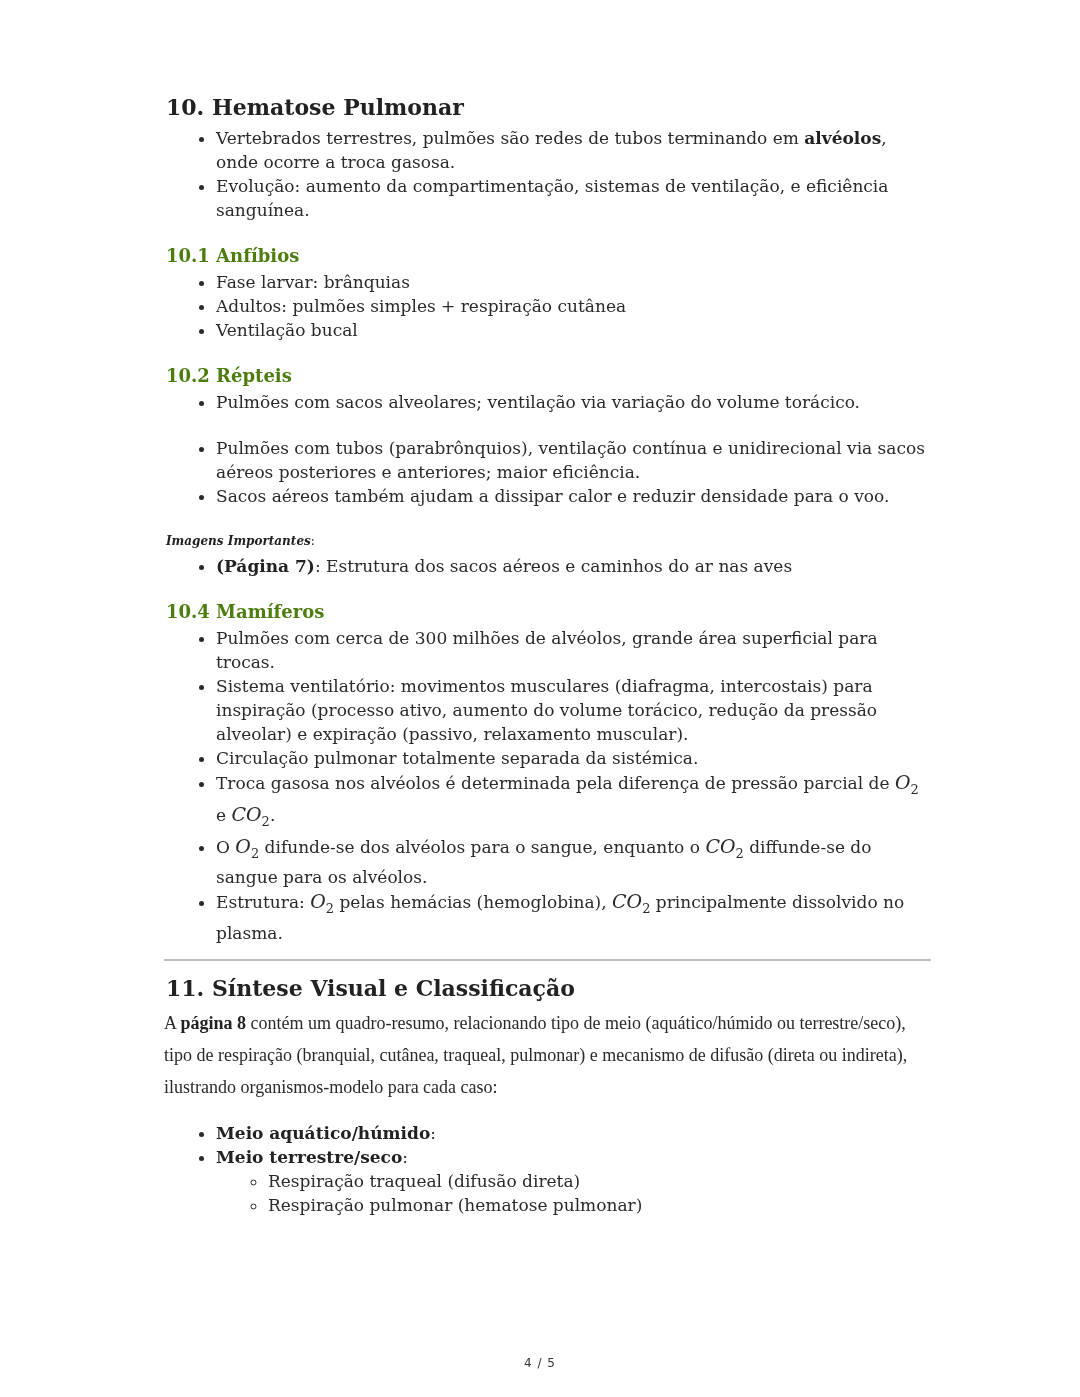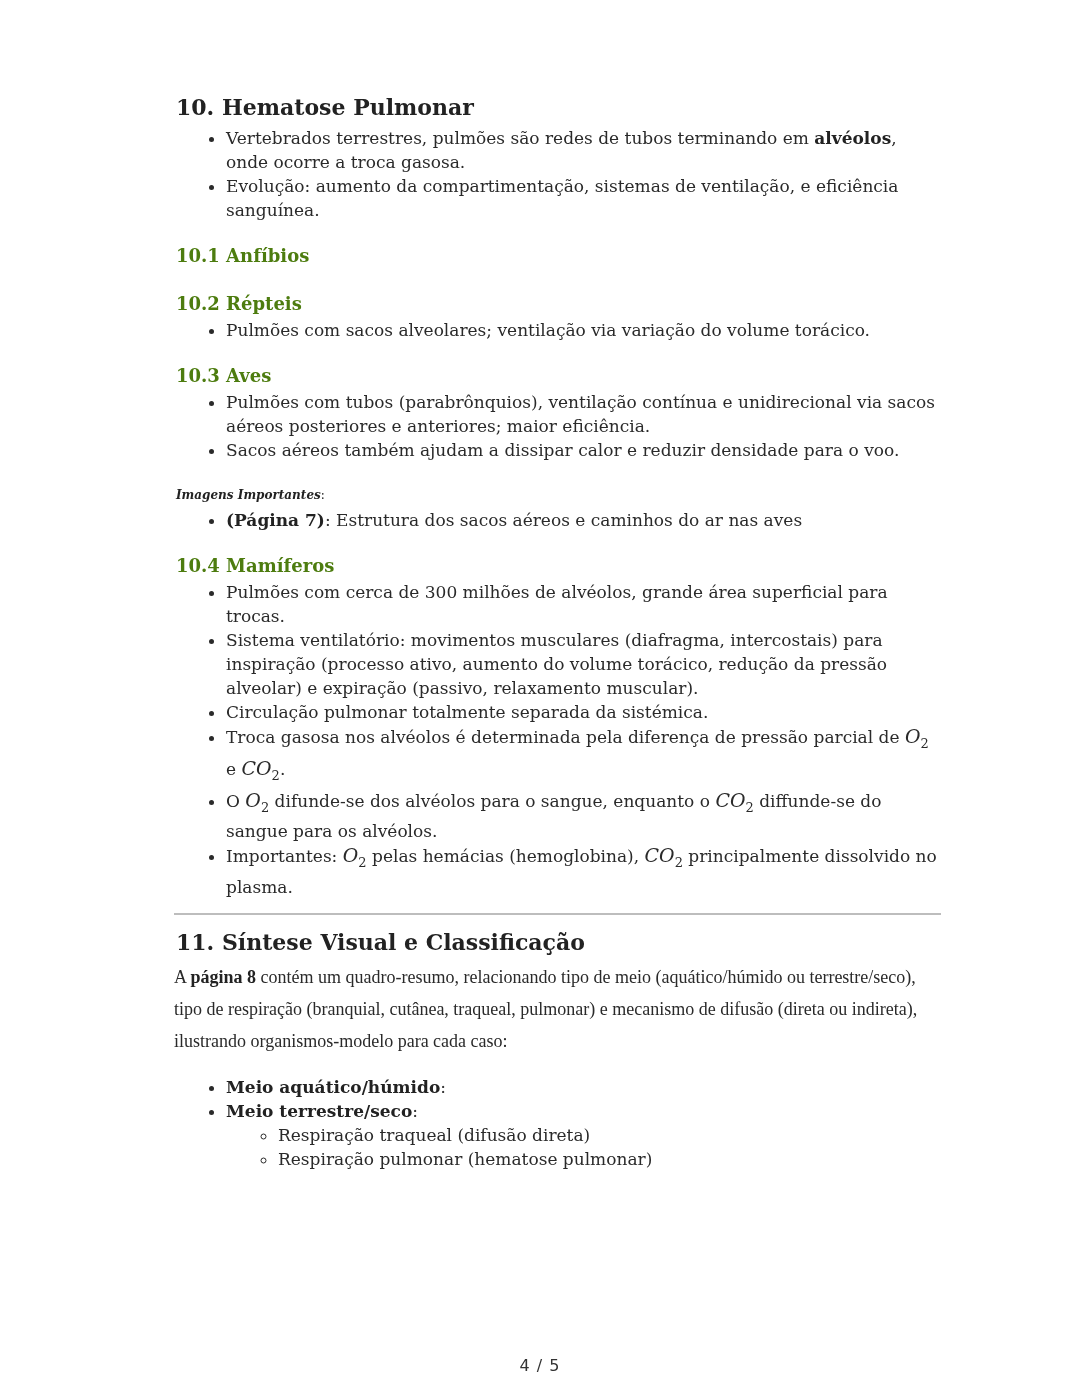--- a/index.html
+++ b/index.html
@@ -1,77 +1,81 @@
 <!DOCTYPE html>
 <html><head>
 <meta charset="utf-8">
 <style>
   html, body { margin: 0; padding: 0; background: #ffffff; }
   body { width: 1080px; height: 1397px; position: relative; overflow: hidden;
          font-family: "DejaVu Serif", "Liberation Serif", serif; color: #2a2a2a; }
-  .page { position: absolute; left: 174px; top: 92px; width: 766px; }
+  .page { position: absolute; left: 164px; top: 92px; width: 766px; }
   h2 { font-size: 22px; font-weight: bold; margin: 0 0 4px 2px; line-height: 30px; color: #222; }
   h3 { font-size: 18px; font-weight: bold; margin: 0 0 2px 2px; line-height: 24px; color: #4d7c0f; }
   ul { margin: 0; padding: 0 0 0 52px; }
   ul li { font-size: 17px; line-height: 24px; margin: 0; }
   ul.disc { list-style: disc; }
   ul.circle { list-style: circle; padding-left: 52px; }
   .gap-s { height: 22px; }
   .imgs-label { font-size: 12px; font-style: italic; font-weight: bold; margin: 0 0 2px 2px; line-height: 22px; color: #222; }
   .imgs-label .colon { font-style: normal; font-weight: normal; }
   b { font-weight: bold; color: #222; }
   .m { font-family: "DejaVu Serif", "Liberation Serif", serif; font-style: italic; font-size: 19px; }
   .m sub { font-style: normal; font-size: 13px; }
   hr.divider { border: none; border-top: 2px solid #bdbdbd; margin: 14px 0 12px 0; width: 767px; }
   p.body { font-size: 18px; line-height: 32px; margin: 0 0 18px 0; font-family: Liberation Serif, serif; }
   .footer { position: absolute; top: 1356px; left: 0; width: 1080px; text-align: center;
-            font-family: "DejaVu Sans", sans-serif; font-size: 16px; color: #333; letter-spacing: 1px; }
+            font-family: "DejaVu Sans", sans-serif; font-size: 12px; color: #333; letter-spacing: 1px; }
 </style>
 </head>
 <body>
 
 <div class="page">
 
   <h2>10. Hematose Pulmonar</h2>
   <ul class="disc">
     <li><span>Vertebrados terrestres, pulmões são redes de tubos terminando em </span><b>alvéolos</b><span>, onde ocorre a troca gasosa.</span></li>
     <li>Evolução: aumento da compartimentação, sistemas de ventilação, e eficiência sanguínea.</li>
   </ul>
   <div class="gap-s"></div>
 
   <h3>10.1 Anfíbios</h3>
+  <ul class="disc">
+    <li>Fase larvar: brânquias</li>
+    <li>Adultos: pulmões simples + respiração cutânea</li>
+    <li>Ventilação bucal</li>
+  </ul>
   <div class="gap-s"></div>
 
   <h3>10.2 Répteis</h3>
   <ul class="disc">
     <li>Pulmões com sacos alveolares; ventilação via variação do volume torácico.</li>
   </ul>
   <div class="gap-s"></div>
 
-  <h3>10.3 Aves</h3>
   <ul class="disc">
     <li>Pulmões com tubos (parabrônquios), ventilação contínua e unidirecional via sacos aéreos posteriores e anteriores; maior eficiência.</li>
     <li>Sacos aéreos também ajudam a dissipar calor e reduzir densidade para o voo.</li>
   </ul>
   <div class="gap-s"></div>
 
   <div class="imgs-label"><span>Imagens Importantes</span><span class="colon">:</span></div>
   <ul class="disc">
     <li><b>(Página 7)</b><span>: Estrutura dos sacos aéreos e caminhos do ar nas aves</span></li>
   </ul>
   <div class="gap-s"></div>
 
   <h3>10.4 Mamíferos</h3>
   <ul class="disc">
     <li>Pulmões com cerca de 300 milhões de alvéolos, grande área superficial para trocas.</li>
     <li>Sistema ventilatório: movimentos musculares (diafragma, intercostais) para inspiração (processo ativo, aumento do volume torácico, redução da pressão alveolar) e expiração (passivo, relaxamento muscular).</li>
     <li>Circulação pulmonar totalmente separada da sistémica.</li>
     <li><span>Troca gasosa nos alvéolos é determinada pela diferença de pressão parcial de </span><span class="m"><span>O</span><sub>2</sub></span><span> e </span><span class="m"><span>CO</span><sub>2</sub></span><span>.</span></li>
     <li><span>O </span><span class="m"><span>O</span><sub>2</sub></span><span> difunde-se dos alvéolos para o sangue, enquanto o </span><span class="m"><span>CO</span><sub>2</sub></span><span> diffunde-se do sangue para os alvéolos.</span></li>
-    <li><span>Importantes: </span><span class="m"><span>O</span><sub>2</sub></span><span> pelas hemácias (hemoglobina), </span><span class="m"><span>CO</span><sub>2</sub></span><span> principalmente dissolvido no plasma.</span></li>
+    <li><span>Estrutura: </span><span class="m"><span>O</span><sub>2</sub></span><span> pelas hemácias (hemoglobina), </span><span class="m"><span>CO</span><sub>2</sub></span><span> principalmente dissolvido no plasma.</span></li>
   </ul>
 
   <hr class="divider">
 
   <h2>11. Síntese Visual e Classificação</h2>
   <p class="body"><span>A </span><b>página 8</b><span> contém um quadro-resumo, relacionando tipo de meio (aquático/húmido ou terrestre/seco), tipo de respiração (branquial, cutânea, traqueal, pulmonar) e mecanismo de difusão (direta ou indireta), ilustrando organismos-modelo para cada caso:</span></p>
 
   <ul class="disc">
     <li><b>Meio aquático/húmido</b><span>:</span>
     </li>

